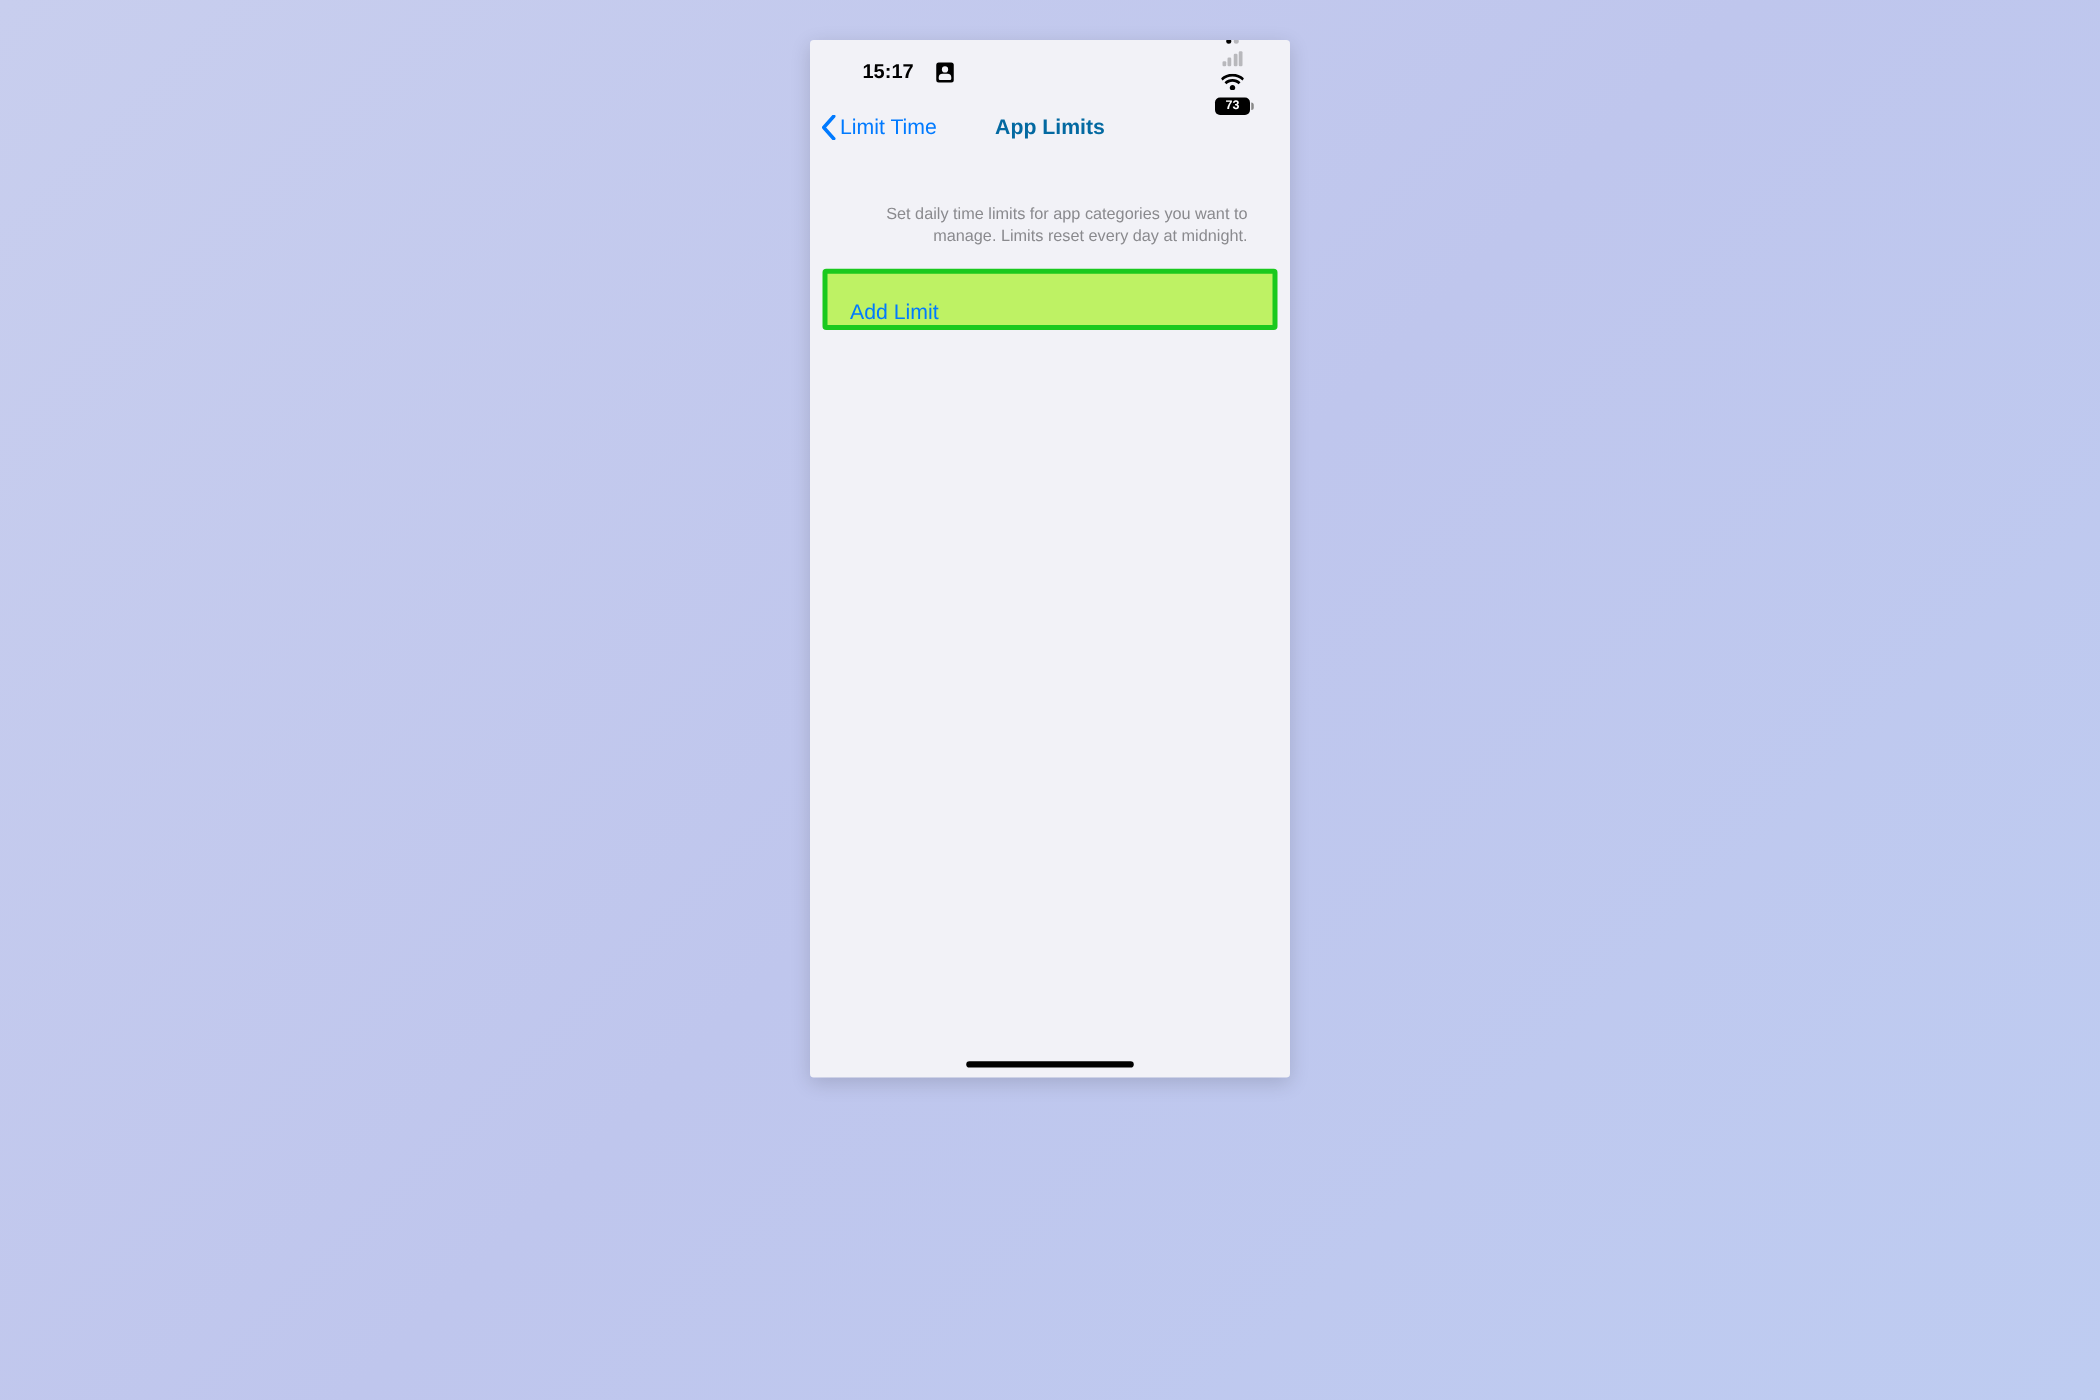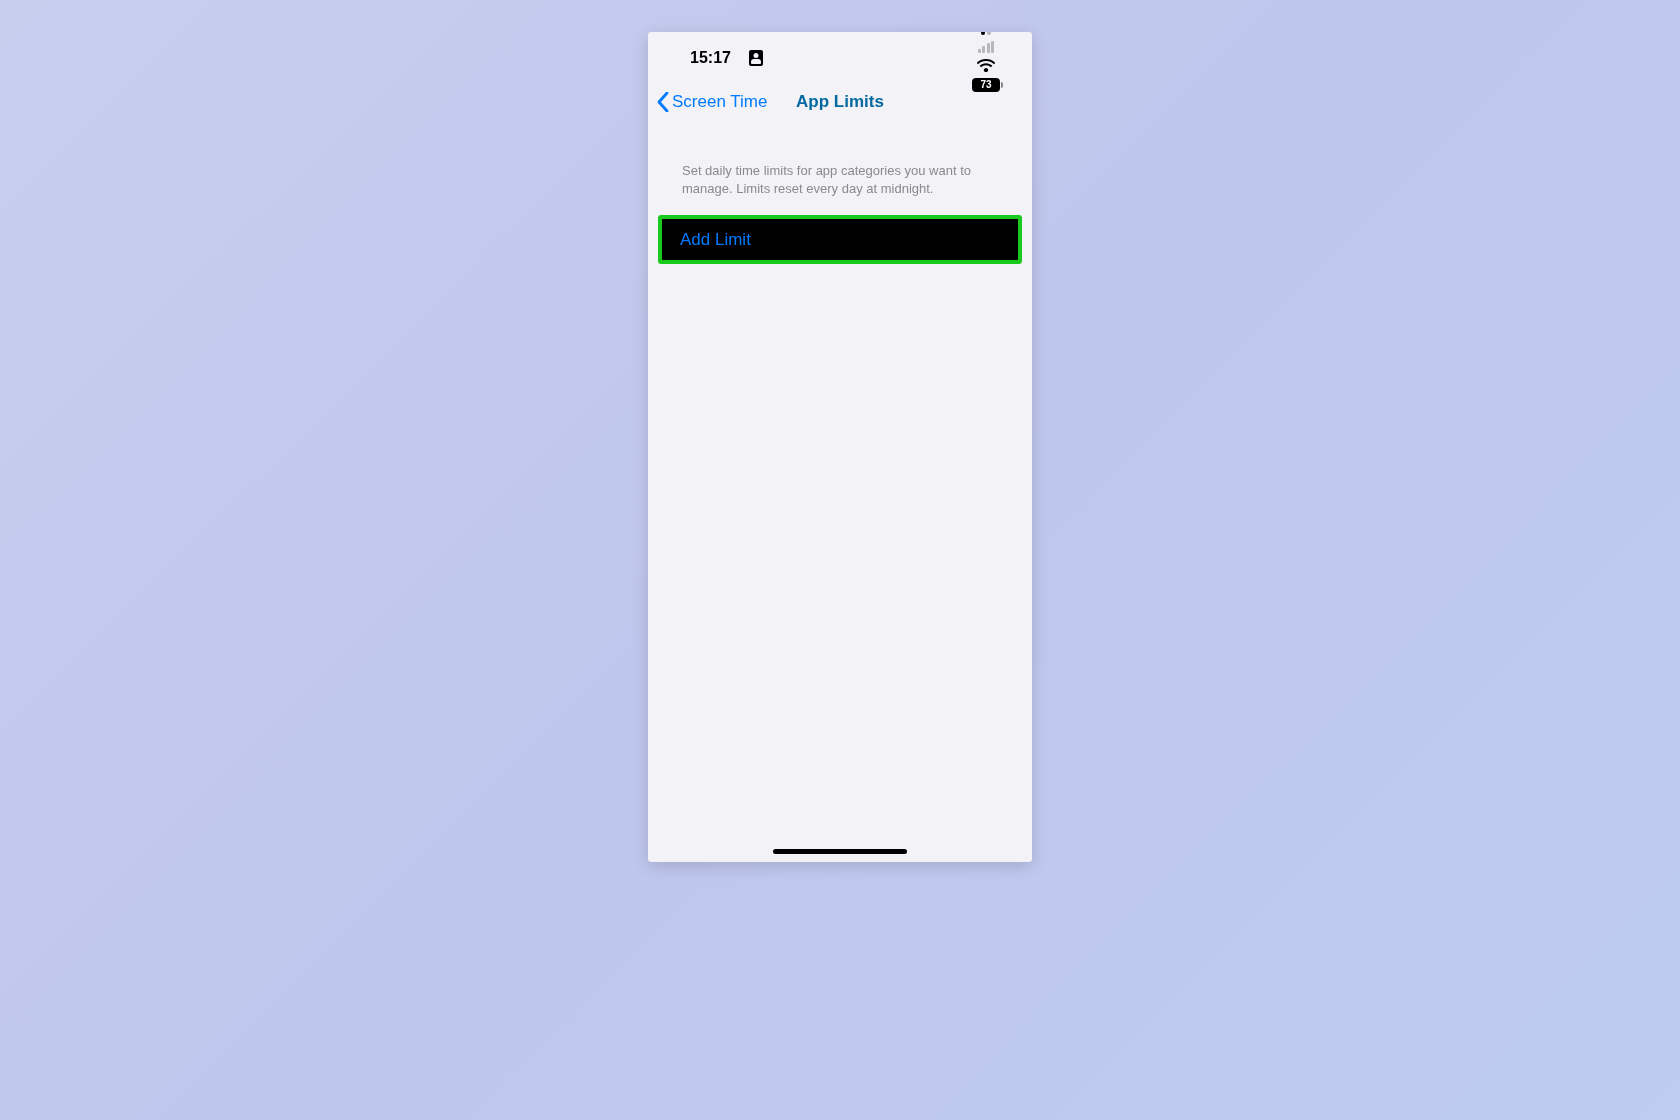--- a/index.html
+++ b/index.html
@@ -180,28 +180,29 @@
     
     .content {
       padding: 0;
     }
     
     .description {
       font-size: 13px;
       color: #8a8a8e;
       line-height: 1.35;
       padding: 38px 34px 12px 34px;
+      text-align: right;
     }
     
     .add-limit-row {
       margin: 6px 10px 0 10px;
-      background: #000000;
+      background: #bef264;
       height: 49px;
       display: flex;
-      align-items: center;
+      align-items: flex-end;
       padding-left: 18px;
       border: 4px solid #1ac91e;
       border-radius: 3px;
       cursor: pointer;
     }
     
     .add-limit-text {
       font-size: 17px;
       color: #007aff;
     }
@@ -249,21 +250,21 @@
         <span class="battery-text">73</span>
       </span>
     </div>
   </div>
 
   <div class="nav-bar">
     <div class="back-button">
       <svg class="chevron-left" viewBox="0 0 12 20">
         <path d="M10 1 L2 10 L10 19" stroke="#007aff" stroke-width="2.8" fill="none" stroke-linecap="round" stroke-linejoin="round"></path>
       </svg>
-      <span>Screen Time</span>
+      <span>Limit Time</span>
     </div>
     <div class="nav-title">App Limits</div>
   </div>
 
   <div class="content">
     <div class="description">Set daily time limits for app categories you want to manage. Limits reset every day at midnight.</div>
 
     <div class="add-limit-row">
       <span class="add-limit-text">Add Limit</span>
     </div>

